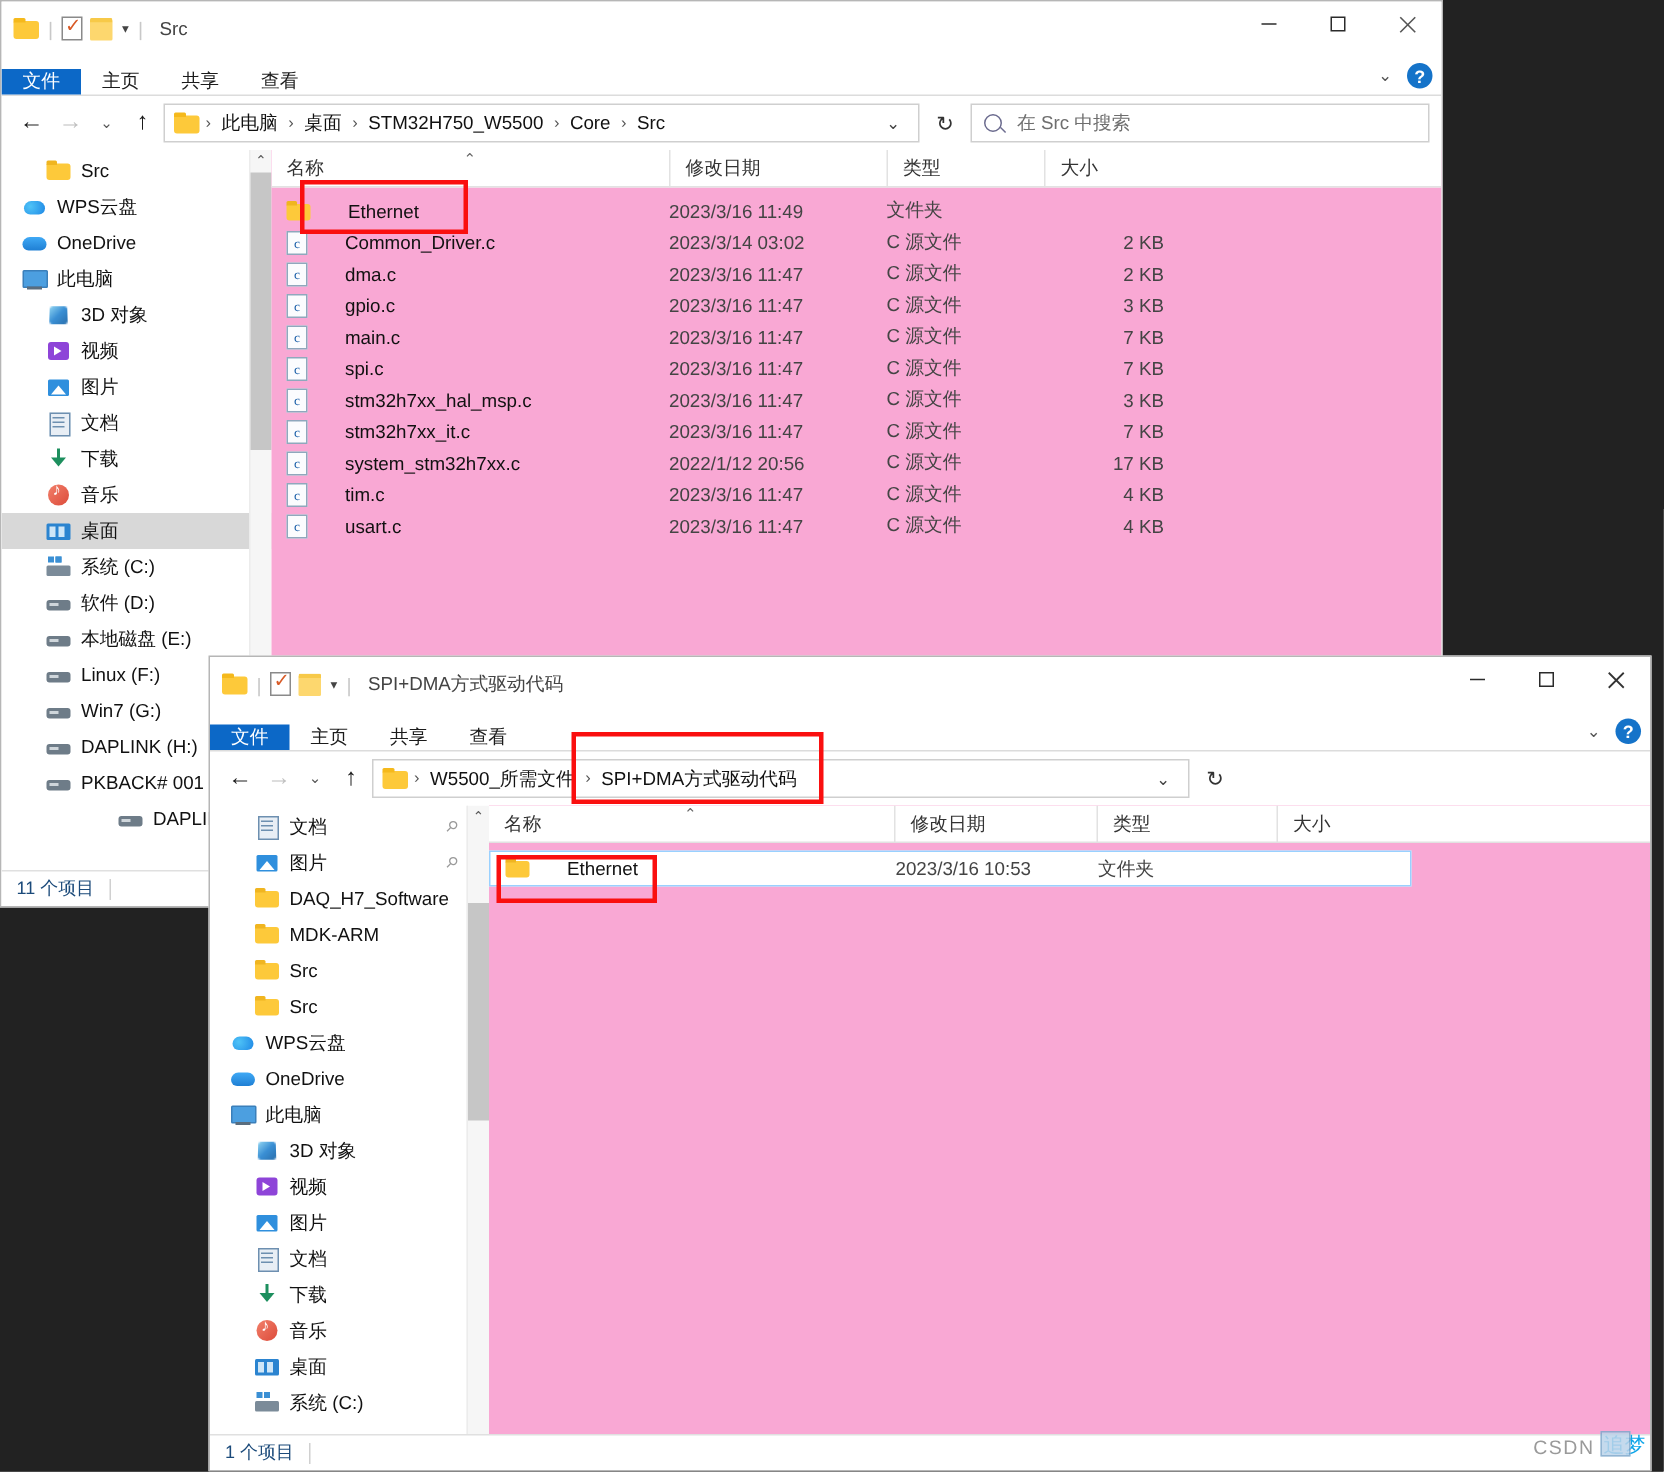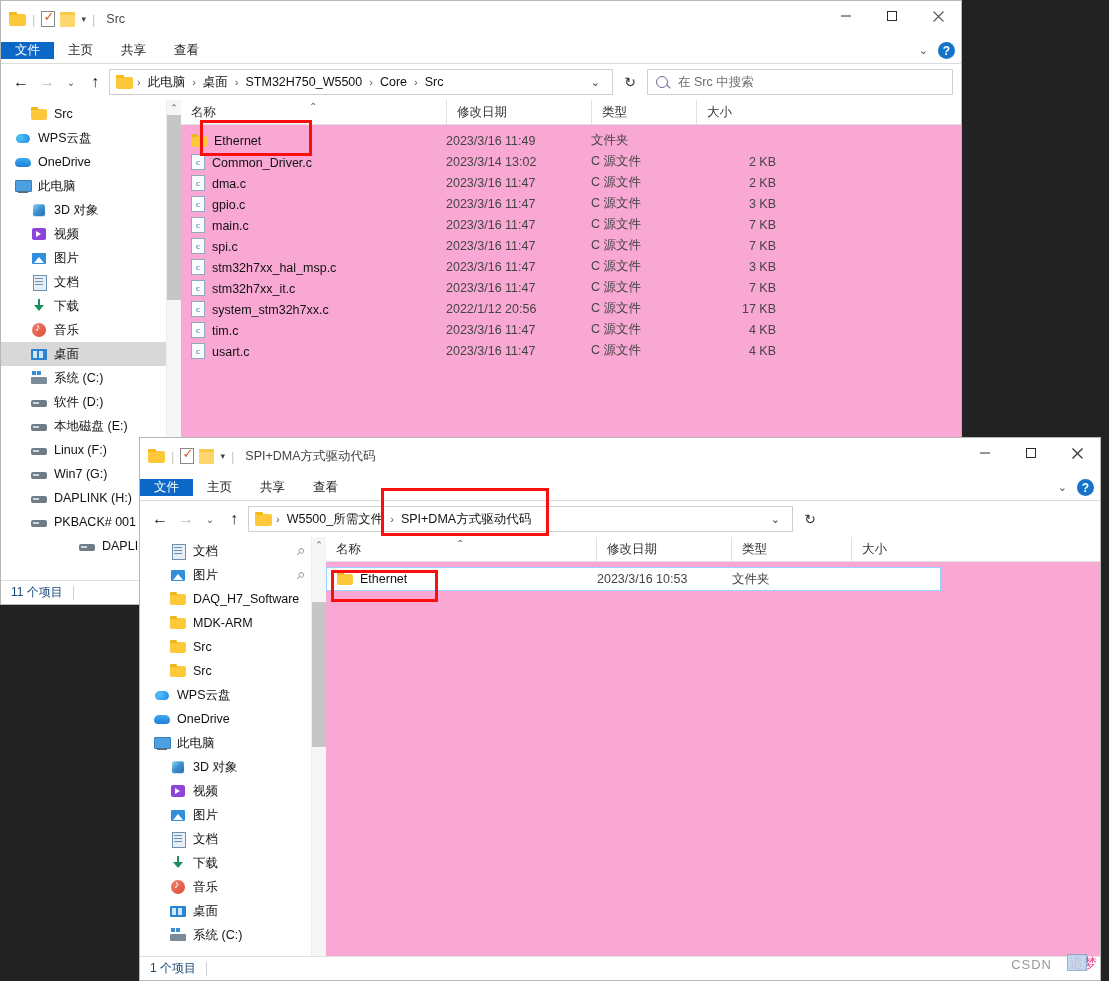--- a/index.html
+++ b/index.html
@@ -62,21 +62,21 @@
   .wbtns { position: absolute; right: 0; top: 0; display: flex; height: 30px; }
   .wbtn {
     width: 46px; height: 30px; display: flex; align-items: center; justify-content: center;
     color: #2b2b2b; font-size: 13px;
   }
   .wbtn.close { font-size: 15px; }
   .wbtn svg { display: block; }
 
   
   .ribbon {
-    height: 27px; display: flex; align-items: center;
+    height: 27px; display: flex; align-items: flex-end;
     border-bottom: 1px solid #dcdcdc; background: #ffffff; position: relative;
   }
   .rtab {
     padding: 0 14px; display: flex; align-items: center;
     font-size: 12.5px; color: #1b1b1b; white-space: nowrap;
   }
   .rtab.active { background: #0c68c7; color: #ffffff; font-weight: normal; }
   .ribbon-right {
     position: absolute; right: 6px; top: 0; height: 27px;
     display: flex; align-items: center; gap: 10px;
@@ -211,21 +211,21 @@
   .col:first-child { border-left: none; }
   .sortmark {
     position: absolute; top: 1px; font-size: 10px; color: #666;
   }
   .rows { }
   .frow {
     height: 21px; display: flex; align-items: center;
     font-size: 12.5px; color: #111;
   }
   .frow.selrow { background: #ffffff; border: 1px solid #99d1ff; }
-  .cname { display: flex; align-items: flex-end; gap: 7px; padding-left: 10px; }
+  .cname { display: flex; align-items: center; gap: 25px; padding-left: 10px; }
   .cdate { color: #444; }
   .ctype { color: #444; }
   .csize { color: #444; text-align: right; }
   .cfile-ico {
     width: 14px; height: 16px; border: 1px solid #8fa8bd; background: #fbfcfe;
     font-size: 9px; color: #1a5fa8; display: flex; align-items: center; justify-content: center;
     flex: none; font-family: "Liberation Serif", serif;
   }
   .cfolder-ico { width: 16px; height: 14px; position: relative; flex: none; }
   .cfolder-ico::before { content:""; position:absolute; left:0; top:2px; width:16px;height:11px;background:#fdc93a;border-radius:1px 2px 2px 2px;}
@@ -242,24 +242,24 @@
 
   
   .redbox {
     position: absolute; border: 3px solid #fa0f0f; pointer-events: none;
     z-index: 60;
   }
 
   
   .watermark {
     position: absolute; right: 12px; bottom: 8px;
-    display: flex; align-items: center; gap: 17px; z-index: 80;
+    display: flex; align-items: center; gap: 6px; z-index: 80;
   }
   .watermark .csdn { font-size: 13px; color: #9a9a9a; letter-spacing: 1px; }
-  .watermark .wmname { font-size: 14px; color: #ec4899; position: relative; }
+  .watermark .wmname { font-size: 14px; color: #0ea5e9; position: relative; }
   .watermark .wmglyph {
     position: absolute; left: -2px; top: -1px; width: 20px; height: 17px;
     background: #bcd4ea; border: 1px solid #7fa7cb; opacity: .85;
   }
 </style>
 </head>
 <body>
 
 <div id="root">
 
@@ -445,21 +445,21 @@
               </div>
               <div class="cdate" style="width: 145px;">2023/3/16 11:49</div>
               <div class="ctype" style="width: 105px;">文件夹</div>
               <div class="csize" style="width: 80px;"></div>
             </div>
             <div class="frow" style="height: 21px;">
               <div class="cname" style="width: 265px;">
                 <span class="cfile-ico">c</span>
                 <span>Common_Driver.c</span>
               </div>
-              <div class="cdate" style="width: 145px;">2023/3/14 13:02</div>
+              <div class="cdate" style="width: 145px;">2023/3/14 03:02</div>
               <div class="ctype" style="width: 105px;">C 源文件</div>
               <div class="csize" style="width: 80px;">2 KB</div>
             </div>
             <div class="frow" style="height: 21px;">
               <div class="cname" style="width: 265px;">
                 <span class="cfile-ico">c</span>
                 <span>dma.c</span>
               </div>
               <div class="cdate" style="width: 145px;">2023/3/16 11:47</div>
               <div class="ctype" style="width: 105px;">C 源文件</div>

